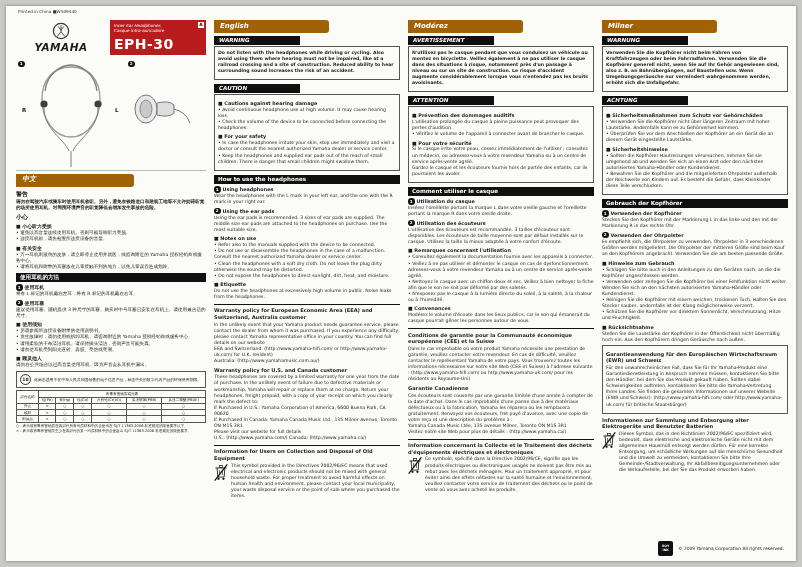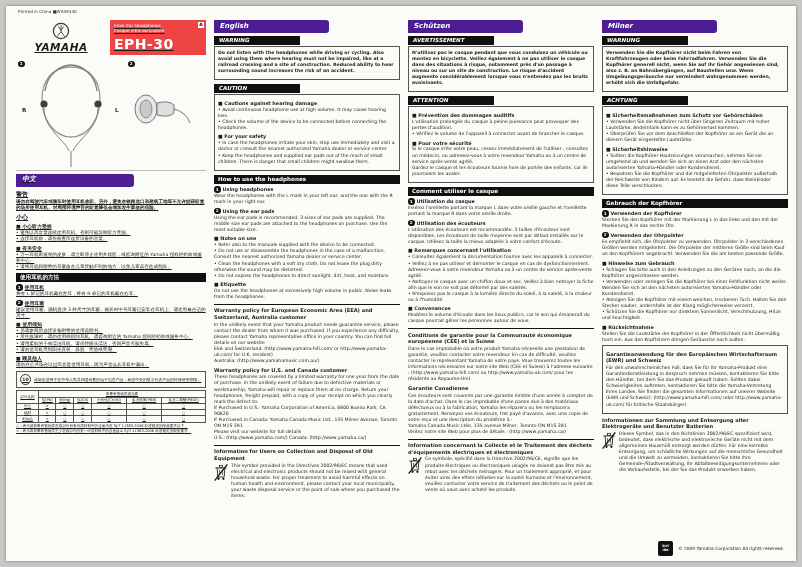--- a/index.html
+++ b/index.html
@@ -1,39 +1,39 @@
 <!DOCTYPE html>
 <html><head>
 <meta charset="utf-8">
 <style>
   * { margin:0; padding:0; box-sizing:border-box; }
   html,body { width:802px; height:567px; background:#c8c8c6; font-family:"DejaVu Sans","Liberation Sans",sans-serif; color:#1c1c1c; }
   .sheet { position:absolute; left:6px; top:6px; width:790px; height:555px; background:#fbfbf8; padding:14px 10px 8px 10px; display:flex; gap:8px; overflow:hidden; box-shadow:0 0 3px rgba(0,0,0,.4); }
   .printed { position:absolute; top:3px; left:12px; font-size:4.2px; color:#333; }
   .col { flex:0 0 186px; width:186px; font-size:4.6px; line-height:1.32; overflow:hidden; }
-  .col-zh { flex:0 0 190px; width:190px;text-decoration:underline; }
+  .col-zh { flex:0 0 190px; width:190px; }
   p { white-space:pre-line; margin-bottom:2.5px; }
   h4 { font-size:4.9px; margin:2px 0 0.5px; }
   .wtitle { font-size:5.1px; margin:2px 0 1px; }
-  .lang-bar { background:#4c1d95; color:#fff; font-weight:bold; font-style:italic; font-size:7px; padding:1.5px 6px 2px; width:62%; border-radius:0 3px 3px 0; margin-bottom:3px; }
+  .lang-bar { background:#a16207; color:#fff; font-weight:bold; font-style:italic; font-size:7px; padding:1.5px 6px 2px; width:62%; border-radius:0 3px 3px 0; margin-bottom:3px; }
   .alert-bar { background:#101010; color:#fff; font-weight:bold; font-style:italic; font-size:5.6px; padding:1px 5px; display:inline-block; min-width:46%; margin-bottom:1px; }
   .alert-box { border:1px solid #555; padding:2.5px 3px; margin-bottom:4px; }
   .bold-note { font-weight:bold; }
   .section-bar { background:#101010; color:#fff; font-weight:bold; font-size:5.6px; padding:1px 4px; margin:3px 0 2px; }
   .rule { border-top:1.6px solid #111; margin:3.5px 0 2.5px; }
   .h-with-num { display:flex; align-items:center; gap:2px; font-weight:bold; font-size:4.9px; margin:2px 0 0.5px; }
   .num-badge { flex:0 0 auto; display:inline-flex; width:6.5px; height:6.5px; border-radius:50%; background:#111; color:#fff; font-size:4.2px; align-items:center; justify-content:center; font-weight:bold; }
   .boxed { border:1px solid #555; padding:2.5px 3px; margin:2px 0 3px; }
   .disposal { display:flex; gap:3px; align-items:flex-start; }
   .weee { flex:0 0 14px; }
   
   .brand-row { display:flex; gap:4px; align-items:stretch; margin-bottom:4px; }
   .logo-wrap { flex:1; display:flex; flex-direction:column; align-items:center; justify-content:center; gap:1px; padding-top:2px; }
   .wordmark { font-weight:bold; font-style:italic; font-size:10.5px; letter-spacing:0.5px; }
-  .model-box { position:relative; flex:0 0 96px; background:#ef4444; color:#fff; padding:3px 4px 2px; }
+  .model-box { position:relative; flex:0 0 96px; background:#b91c1c; color:#fff; padding:3px 4px 2px; }
   .tagline { font-style:italic; font-size:4.2px; line-height:1.25; }
   .model { font-weight:bold; font-size:14px; letter-spacing:0.5px; margin-top:1px; }
   .corner-mark { position:absolute; top:2px; right:2px; background:#fff; color:#111; font-size:4.5px; font-weight:bold; width:6px; height:6px; display:flex; align-items:center; justify-content:center; }
   
   .figure { position:relative; border-bottom:0.5px solid #bbb; height:112px; margin-bottom:3px; display:flex; }
   .fig-head { position:relative; flex:0 0 110px; }
   .fig-bud { position:relative; flex:1; padding-top:26px; }
   .fig-marker1 { position:absolute; top:2px; left:2px; }
   .fig-marker2 { position:absolute; top:2px; left:2px; }
   .rl-label { position:absolute; font-size:5.5px; font-weight:bold; }
@@ -241,21 +241,21 @@
           <circle cx="6.5" cy="22.5" r="1.6" fill="#111"></circle>
           <circle cx="13.5" cy="22.5" r="1.6" fill="#111"></circle>
           <line x1="1" y1="25" x2="19" y2="2" stroke="#111" stroke-width="1.8"></line>
         </svg>
       </span>
       <p>This symbol provided in the Directives 2002/96/EC means that used electrical and electronic products should not be mixed with general household waste. For proper treatment to avoid harmful effects on human health and environment, please contact your local municipality, your waste disposal service or the point of sale where you purchased the items.</p>
     </div>
   </div>
 
   <div class="col">
-    <div class="lang-bar">Schützen</div>
+    <div class="lang-bar">Modérez</div>
     <div class="alert-bar">AVERTISSEMENT</div>
     <div class="alert-box">
       <p class="bold-note">N'utilisez pas le casque pendant que vous conduisez un véhicule ou montez en bicyclette. Veillez également à ne pas utiliser le casque dans des situations à risque, notamment près d'un passage à niveau ou sur un site de construction. Le risque d'accident augmente considérablement lorsque vous n'entendez pas les bruits avoisinants.</p>
     </div>
     <div class="alert-bar">ATTENTION</div>
     <div class="alert-box">
       <h4>■ Prévention des dommages auditifs</h4>
       <p>L'utilisation prolongée du casque à pleine puissance peut provoquer des pertes d'audition.
 • Vérifiez le volume de l'appareil à connecter avant de brancher le casque.</p>
       <h4>■ Pour votre sécurité</h4>

